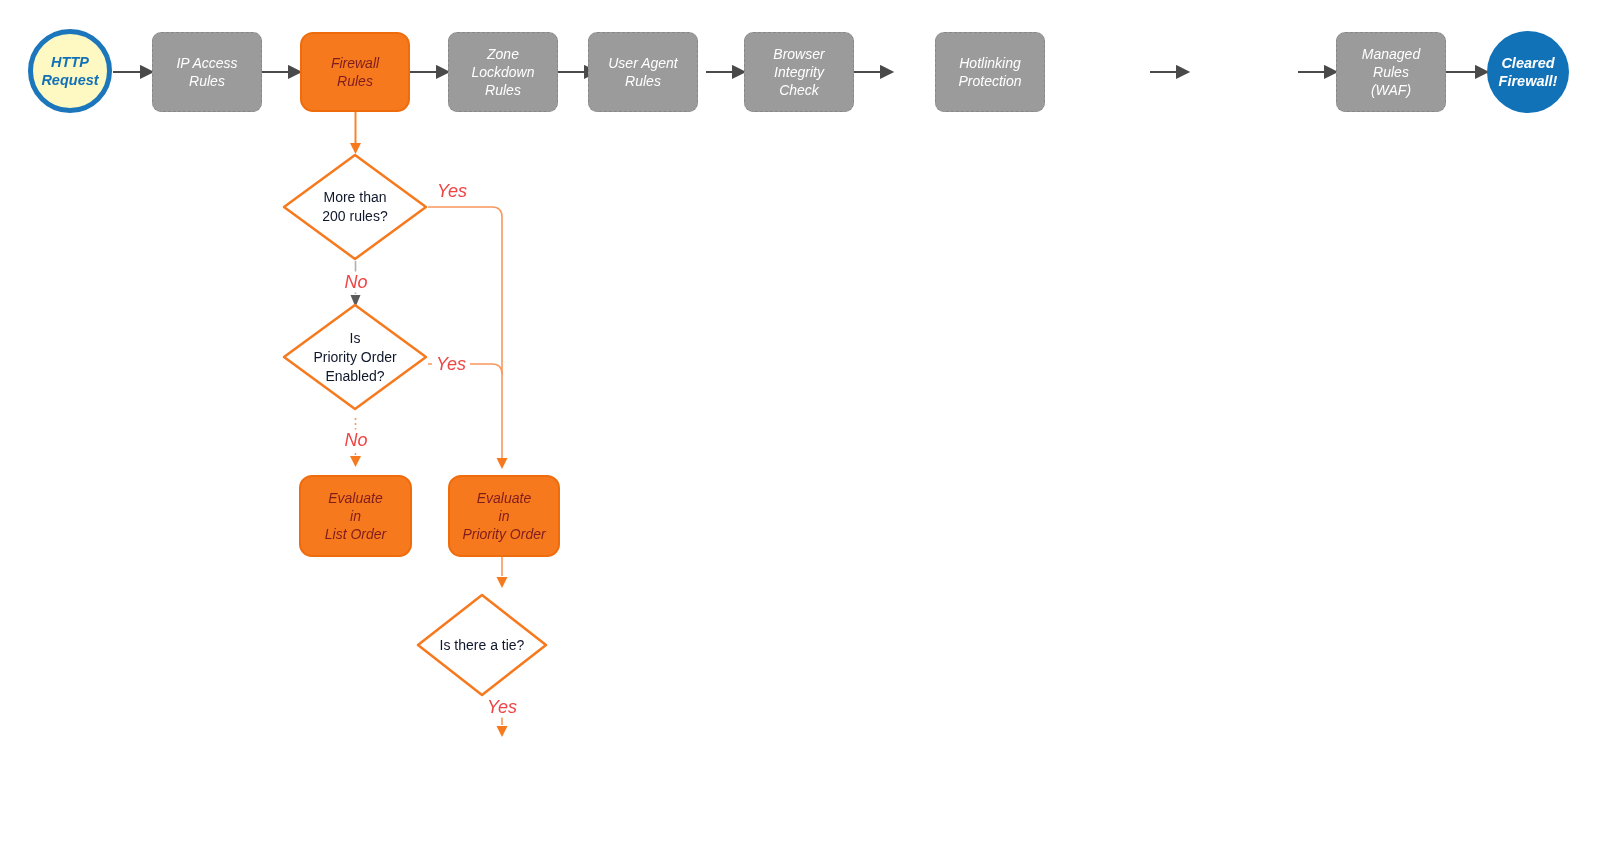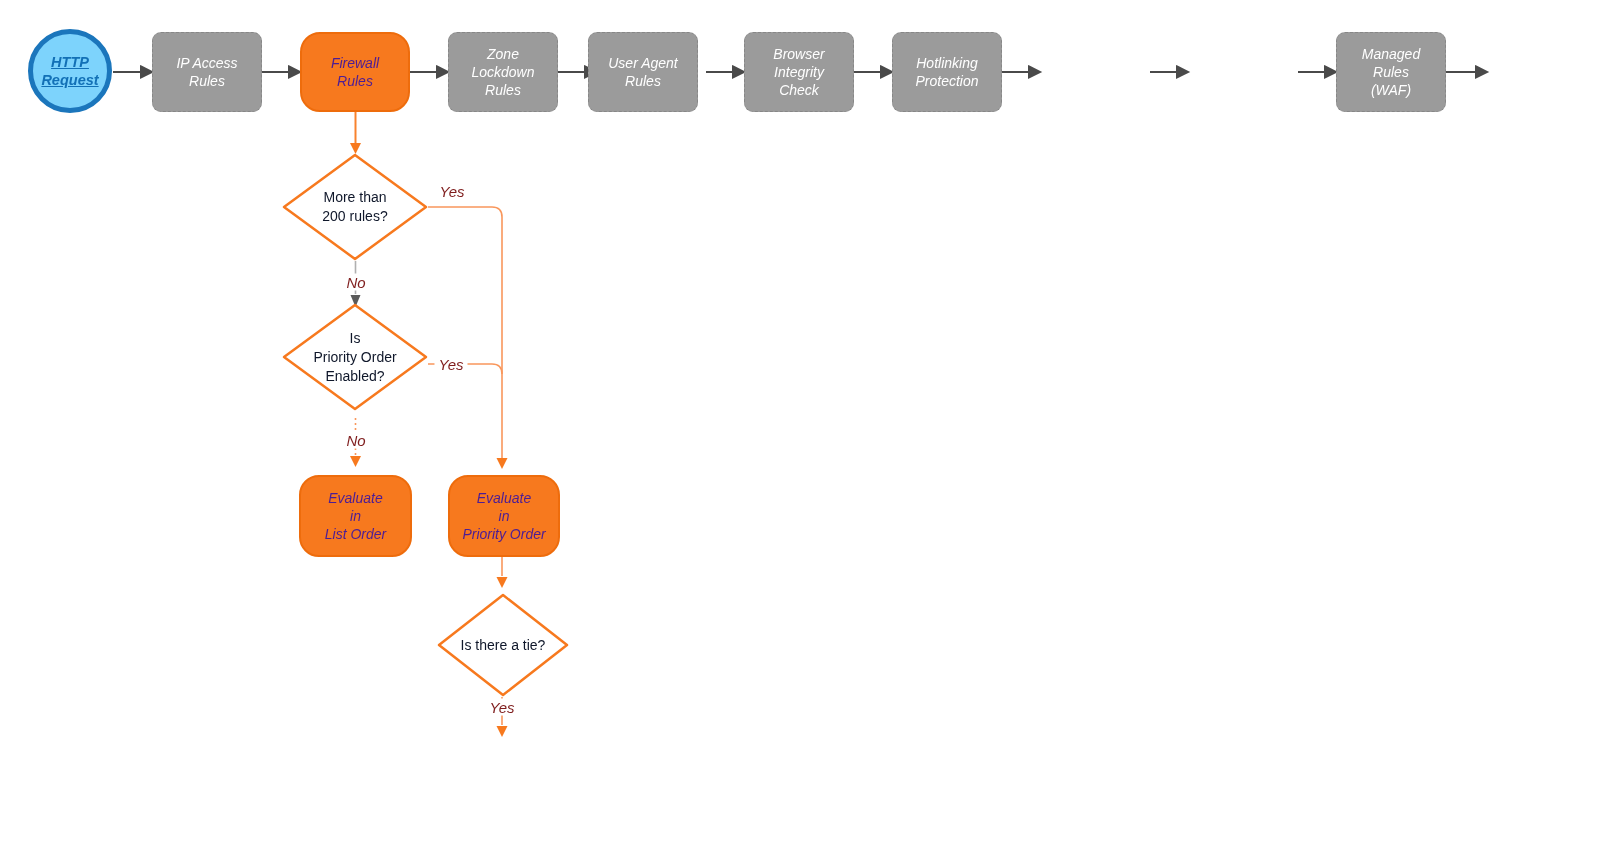--- a/index.html
+++ b/index.html
@@ -6,33 +6,33 @@
   .canvas{
     position:relative;width:1600px;height:858px;background:#ffffff;overflow:hidden;
     font-family:"Liberation Sans", sans-serif;
   }
   .edges{position:absolute;left:0;top:0;width:1600px;height:858px;}
   .node{position:absolute;display:flex;align-items:center;justify-content:center;
     text-align:center;box-sizing:border-box;}
   .node span{white-space:pre-line;}
   .gbox{width:110px;height:80px;top:32px;background:#9b9b9b;border:1px dashed #878787;
     border-radius:9px;color:#ffffff;font-style:italic;font-size:14px;line-height:18px;}
-  .obox{background:#f7791e;border:2px solid #ee6c0c;border-radius:20px;color:#4c1d95;
+  .obox{background:#f7791e;border:2px solid #ee6c0c;border-radius:13px;color:#7f1d1d;
     font-style:italic;font-size:14px;line-height:18px;text-align:center;}
   .obox.top{width:110px;height:80px;top:32px;}
   .circle{border-radius:50%;font-weight:bold;font-style:italic;font-size:14.5px;line-height:18px;}
-  .circle.start{left:28px;top:29px;width:84px;height:84px;background:#7dd3fc;
-    border:5px solid #1b76bc;color:#1270b6;text-decoration:underline;}
+  .circle.start{left:28px;top:29px;width:84px;height:84px;background:#fef9c3;
+    border:5px solid #1b76bc;color:#1270b6;}
   .circle.end{left:1487px;top:31px;width:82px;height:82px;background:#1172b8;color:#ffffff;}
   .diamond{position:absolute;}
   .diamond .dlabel{position:absolute;left:0;top:0;width:100%;height:100%;display:flex;
     align-items:center;justify-content:center;text-align:center;color:#0f172a;
     font-size:14px;line-height:19px;white-space:pre-line;}
   .elabel{position:absolute;transform:translate(-50%,-50%);background:#ffffff;
-    padding:0 4px;color:#7f1d1d;font-style:italic;font-size:15px;}
+    padding:0 4px;color:#ef4444;font-style:italic;font-size:18px;}
 </style>
 </head>
 <body>
 
 <div class="canvas">
 
   <svg class="edges" width="1600" height="858" viewBox="0 0 1600 858">
 
     <g stroke="#4a4a4a" stroke-width="2" fill="#4a4a4a">
       <g>
@@ -132,49 +132,53 @@
   </div>
   <div class="node gbox" style="left:588px">
     <span>User Agent
 Rules</span>
   </div>
   <div class="node gbox" style="left:744px">
     <span>Browser
 Integrity
 Check</span>
   </div>
-  <div class="node gbox" style="left:892px">
+  <div class="node gbox" style="left:935px">
     <span>Hotlinking
 Protection</span>
   </div>
   <div class="node gbox" style="left:1336px">
     <span>Managed
 Rules
 (WAF)</span>
   </div>
 
+  <div class="node circle end">
+    <span>Cleared
+Firewall!</span>
+  </div>
 
   <div class="diamond" style="left:282px;top:153px;width:146px;height:108px">
     <svg width="146" height="108">
       <polygon points="73,2 144,54 73,106 2,54" fill="#ffffff" stroke="#f7791e" stroke-width="2.5" stroke-linejoin="round"></polygon>
     </svg>
     <span class="dlabel">More than
 200 rules?</span>
   </div>
 
   <div class="diamond" style="left:282px;top:303px;width:146px;height:108px">
     <svg width="146" height="108">
       <polygon points="73,2 144,54 73,106 2,54" fill="#ffffff" stroke="#f7791e" stroke-width="2.5" stroke-linejoin="round"></polygon>
     </svg>
     <span class="dlabel">Is
 Priority Order
 Enabled?</span>
   </div>
 
-  <div class="diamond" style="left:437px;top:593px;width:132px;height:104px">
+  <div class="diamond" style="left:416px;top:593px;width:132px;height:104px">
     <svg width="132" height="104">
       <polygon points="66,2 130,52 66,102 2,52" fill="#ffffff" stroke="#f7791e" stroke-width="2.5" stroke-linejoin="round"></polygon>
     </svg>
     <span class="dlabel">Is there a tie?</span>
   </div>
 
   <div class="node obox" style="left:299px;top:475px;width:113px;height:82px">
     <span>Evaluate
 in
 List Order</span>

